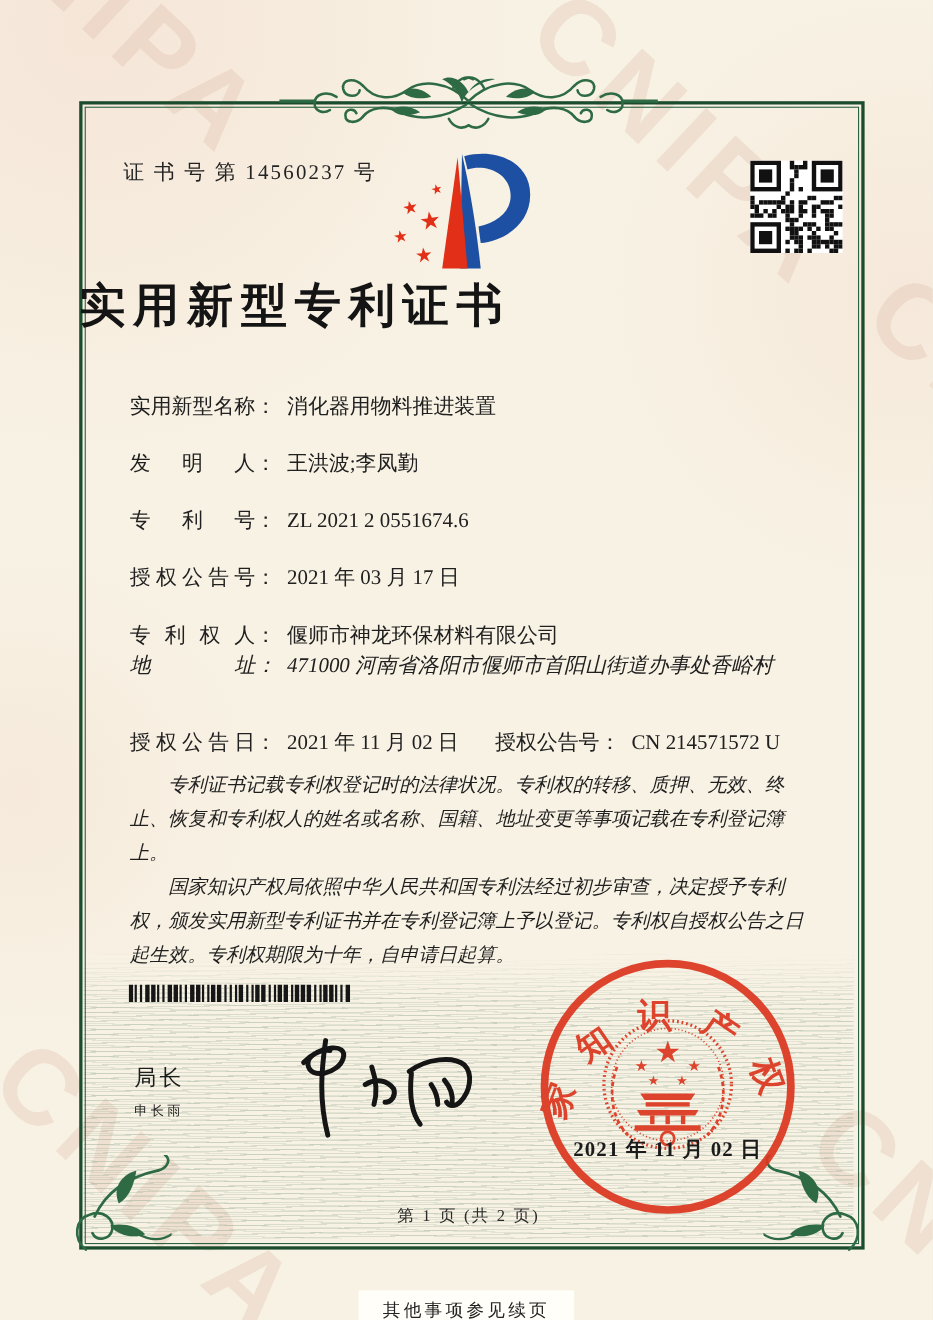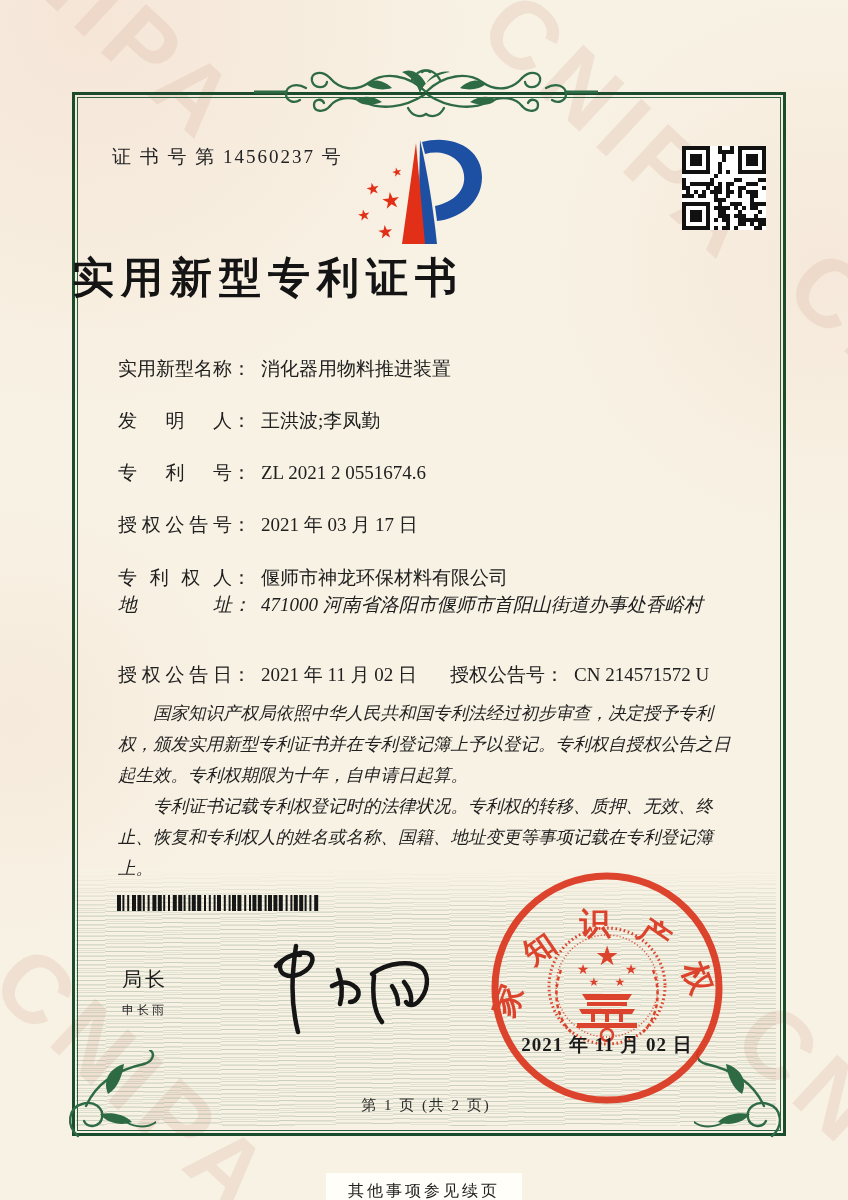--- a/index.html
+++ b/index.html
@@ -275,22 +275,22 @@
     <span class="flabel">地址</span><span>：</span><span class="fvalue">471000 河南省洛阳市偃师市首阳山街道办事处香峪村</span>
   </div>
   <div class="row r6" style="position:absolute;">
     <span class="flabel">授权公告日</span><span>：</span><span class="fvalue">2021 年 11 月 02 日</span>
     <span class="grantcell">
       <span>授权公告号</span><span>：</span><span class="fvalue">CN 214571572 U</span>
     </span>
   </div>
 
   <div class="paras">
+    <p>专利证书记载专利权登记时的法律状况。专利权的转移、质押、无效、终止、恢复和专利权人的姓名或名称、国籍、地址变更等事项记载在专利登记簿上。</p>
     <p>国家知识产权局依照中华人民共和国专利法经过初步审查，决定授予专利权，颁发实用新型专利证书并在专利登记簿上予以登记。专利权自授权公告之日起生效。专利权期限为十年，自申请日起算。</p>
-    <p>专利证书记载专利权登记时的法律状况。专利权的转移、质押、无效、终止、恢复和专利权人的姓名或名称、国籍、地址变更等事项记载在专利登记簿上。</p>
   </div>
 
   <div class="barcode"><svg width="230" height="16" viewBox="0 0 230 16">
         <rect x="0.0" y="0" width="4.0" height="16" fill="#161616"></rect>
         <rect x="5.4" y="0" width="2.0" height="16" fill="#161616"></rect>
         <rect x="10.2" y="0" width="2.0" height="16" fill="#161616"></rect>
         <rect x="15.0" y="0" width="4.0" height="16" fill="#161616"></rect>
         <rect x="20.4" y="0" width="4.0" height="16" fill="#161616"></rect>
         <rect x="25.8" y="0" width="2.0" height="16" fill="#161616"></rect>
         <rect x="30.6" y="0" width="2.0" height="16" fill="#161616"></rect>

